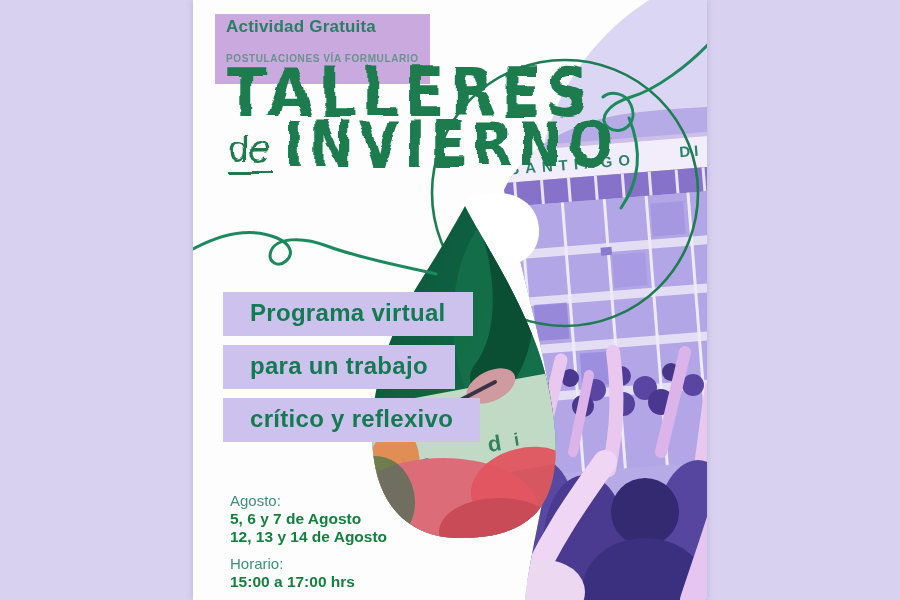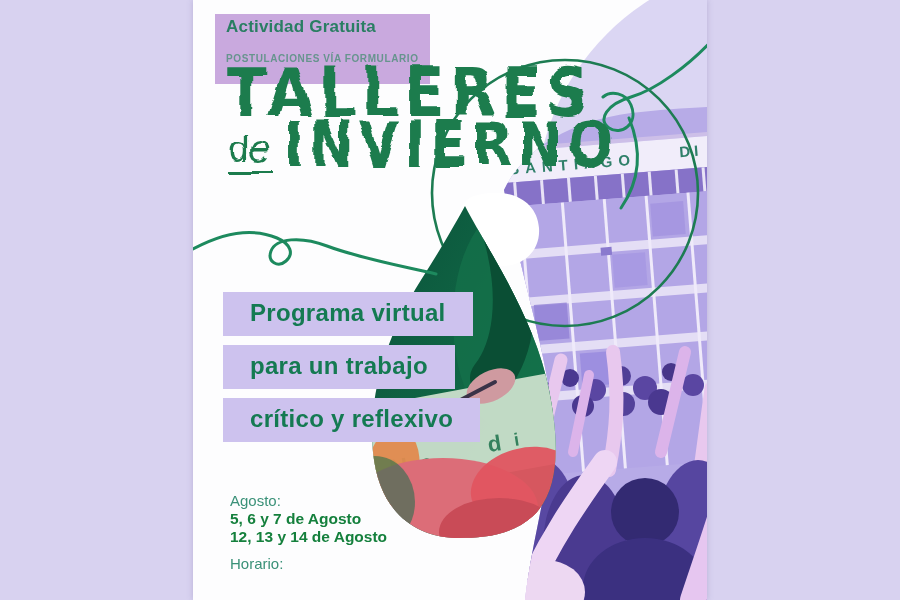--- a/index.html
+++ b/index.html
@@ -174,16 +174,17 @@
       <div class="block">para un trabajo</div>
       <div class="block">crítico y reflexivo</div>
     </div>
 
     <div class="info">
       <div class="info-label">Agosto:</div>
       <div class="info-strong">5, 6 y 7 de Agosto</div>
       <div class="info-strong">12, 13 y 14 de Agosto</div>
       <div class="gap"></div>
       <div class="info-label">Horario:</div>
+      <div class="info-strong">15:00 a 17:00 hrs</div>
     </div>
 
   </div>
 </div>
 
 </body></html>

